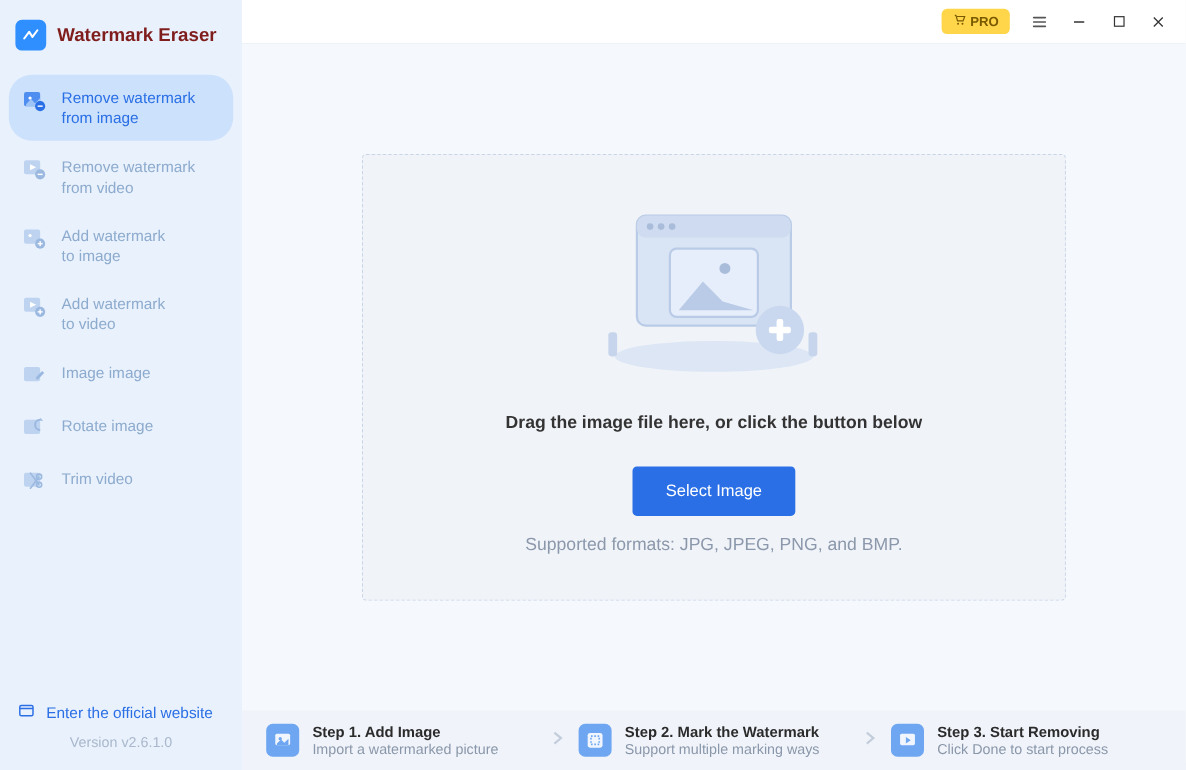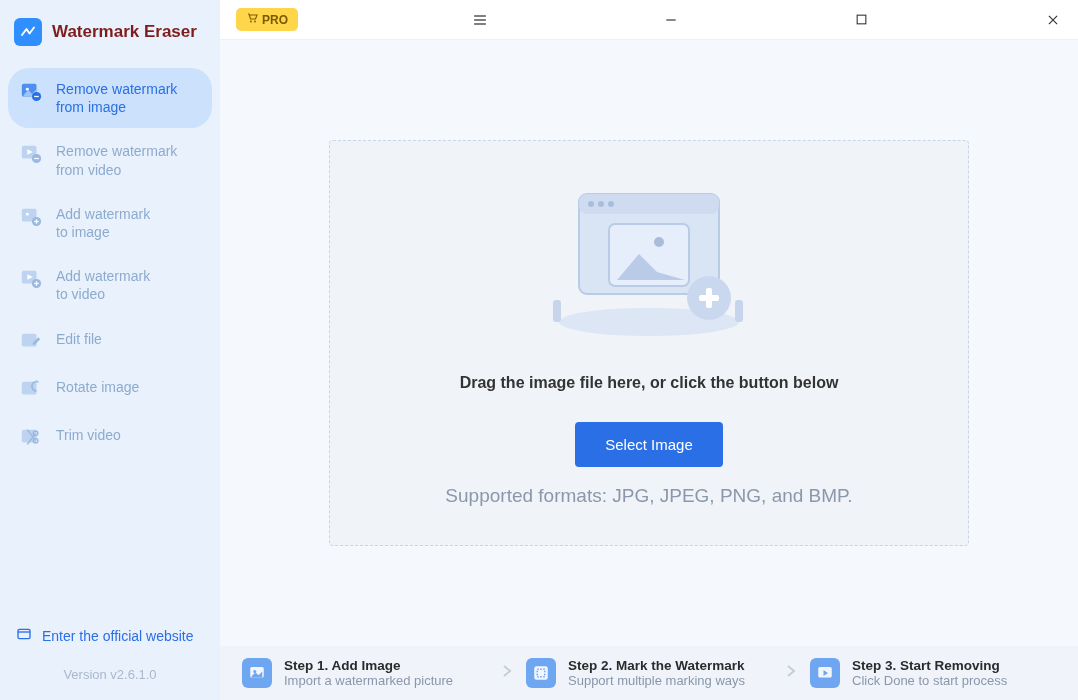--- a/index.html
+++ b/index.html
@@ -11,35 +11,35 @@
 .logo-icon { width: 28px; height: 28px; background: #2f8fff; border-radius: 6px; display: flex; align-items: center; justify-content: center; }
 .app-title { font-size: 17px; font-weight: 700; color: #7f1d1d; }
 
 .nav { flex: 1; display: flex; flex-direction: column; gap: 2px; padding: 0 8px; }
 .nav-item { display: flex; align-items: flex-start; gap: 14px; padding: 12px 12px; border-radius: 21px; cursor: pointer; }
 .nav-item.active { background: #cce1fb; }
 .nav-item.active .nav-label { color: #2a6fe5; }
 .nav-item .nav-icon { width: 22px; height: 22px; flex-shrink: 0; display: flex; align-items: center; justify-content: center; }
 .nav-label { font-size: 14px; color: #8dabce; line-height: 1.3; }
 
-.sidebar-footer { padding: 14px 12px 18px 12px; display: flex; flex-direction: column; align-items: center; gap: 22px; text-align: right; }
+.sidebar-footer { padding: 14px 12px 18px 12px; display: flex; flex-direction: column; align-items: center; gap: 10px; text-align: right; }
 .official-link { display: flex; align-items: center; gap: 10px; color: #2a6fe5; font-size: 14px; cursor: pointer; align-self: flex-start; padding-left: 4px;}
 .version { color: #a9b8cc; font-size: 13px; }
 
 .main { flex: 1; height: 700px; display: flex; flex-direction: column; background: #f5f8fc; }
-.topbar { height: 40px; background: #ffffff; display: flex; align-items: center; justify-content: space-between; gap: 18px; padding: 0 16px; border-bottom: 1px solid #eef1f6; }
+.topbar { height: 40px; background: #ffffff; display: flex; align-items: center; justify-content: flex-end; gap: 18px; padding: 0 16px; border-bottom: 1px solid #eef1f6; }
 .pro-btn { background: #ffd54a; color: #7a5a00; padding: 4px 10px; border-radius: 5px; font-size: 12px; font-weight: 700; display: flex; align-items: center; gap: 4px; cursor: pointer; }
 .win-btn { cursor: pointer; color: #333; display:flex; align-items:center; justify-content:center; width:18px; height:18px; }
 
 .content { flex: 1; display: flex; align-items: center; justify-content: center; }
 .dropzone { width: 640px; height: 406px; border: 1px dashed #c9d5e6; border-radius: 4px; background: #f0f3f8; display: flex; flex-direction: column; align-items: center; justify-content: center; gap: 0px; }
 .illus { width: 220px; height: 160px; position: relative; display:flex; align-items:center; justify-content:center; }
 .drop-text { color: #333; font-size: 16px; font-weight: 700; margin-top: 34px; }
 .select-btn { margin-top: 30px; background: #2a6fe5; color: #fff; border: none; padding: 14px 30px; font-size: 15px; border-radius: 4px; cursor: pointer; }
-.formats { margin-top: 18px; color: #8b98ab; font-size: 19px; }
+.formats { margin-top: 18px; color: #8b98ab; font-size: 16px; }
 
 .steps { height: 54px; background: #f0f4fa; display: flex; align-items: center; padding: 0 22px; gap: 8px; justify-content: flex-end; }
 .step { display: flex; align-items: center; gap: 12px; flex: 1; }
 .step-icon { width: 30px; height: 30px; background: #6ea6f2; border-radius: 6px; display:flex; align-items:center; justify-content:center; flex-shrink:0; }
 .step-text { display: flex; flex-direction: column; }
 .step-title { font-size: 13.5px; font-weight: 600; color: #2b2b2b; }
 .step-sub { font-size: 13px; color: #8a97aa; }
 .step-sep { color: #c3cddc; padding: 0 6px; }
 </style>
 </head>
@@ -112,21 +112,21 @@
 to video</div>
     </div>
 
     <div class="nav-item">
       <div class="nav-icon">
         <svg width="22" height="22" viewBox="0 0 24 24">
             <rect x="2" y="4" width="16" height="14" rx="2" fill="#bdd3ef"></rect>
             <path d="M14 14 L20 8 L22 10 L16 16 L14 16 Z" fill="#9bb9e0"></path>
           </svg>
       </div>
-      <div class="nav-label">Edit file</div>
+      <div class="nav-label">Image image</div>
     </div>
 
     <div class="nav-item">
       <div class="nav-icon">
         <svg width="22" height="22" viewBox="0 0 24 24">
             <rect x="2" y="4" width="16" height="14" rx="2" fill="#bdd3ef"></rect>
             <path d="M18 14 A5 5 0 1 1 18 4" stroke="#9bb9e0" stroke-width="2" fill="none"></path>
             <path d="M18 2 L21 5 L18 5 Z" fill="#9bb9e0"></path>
           </svg>
       </div>

